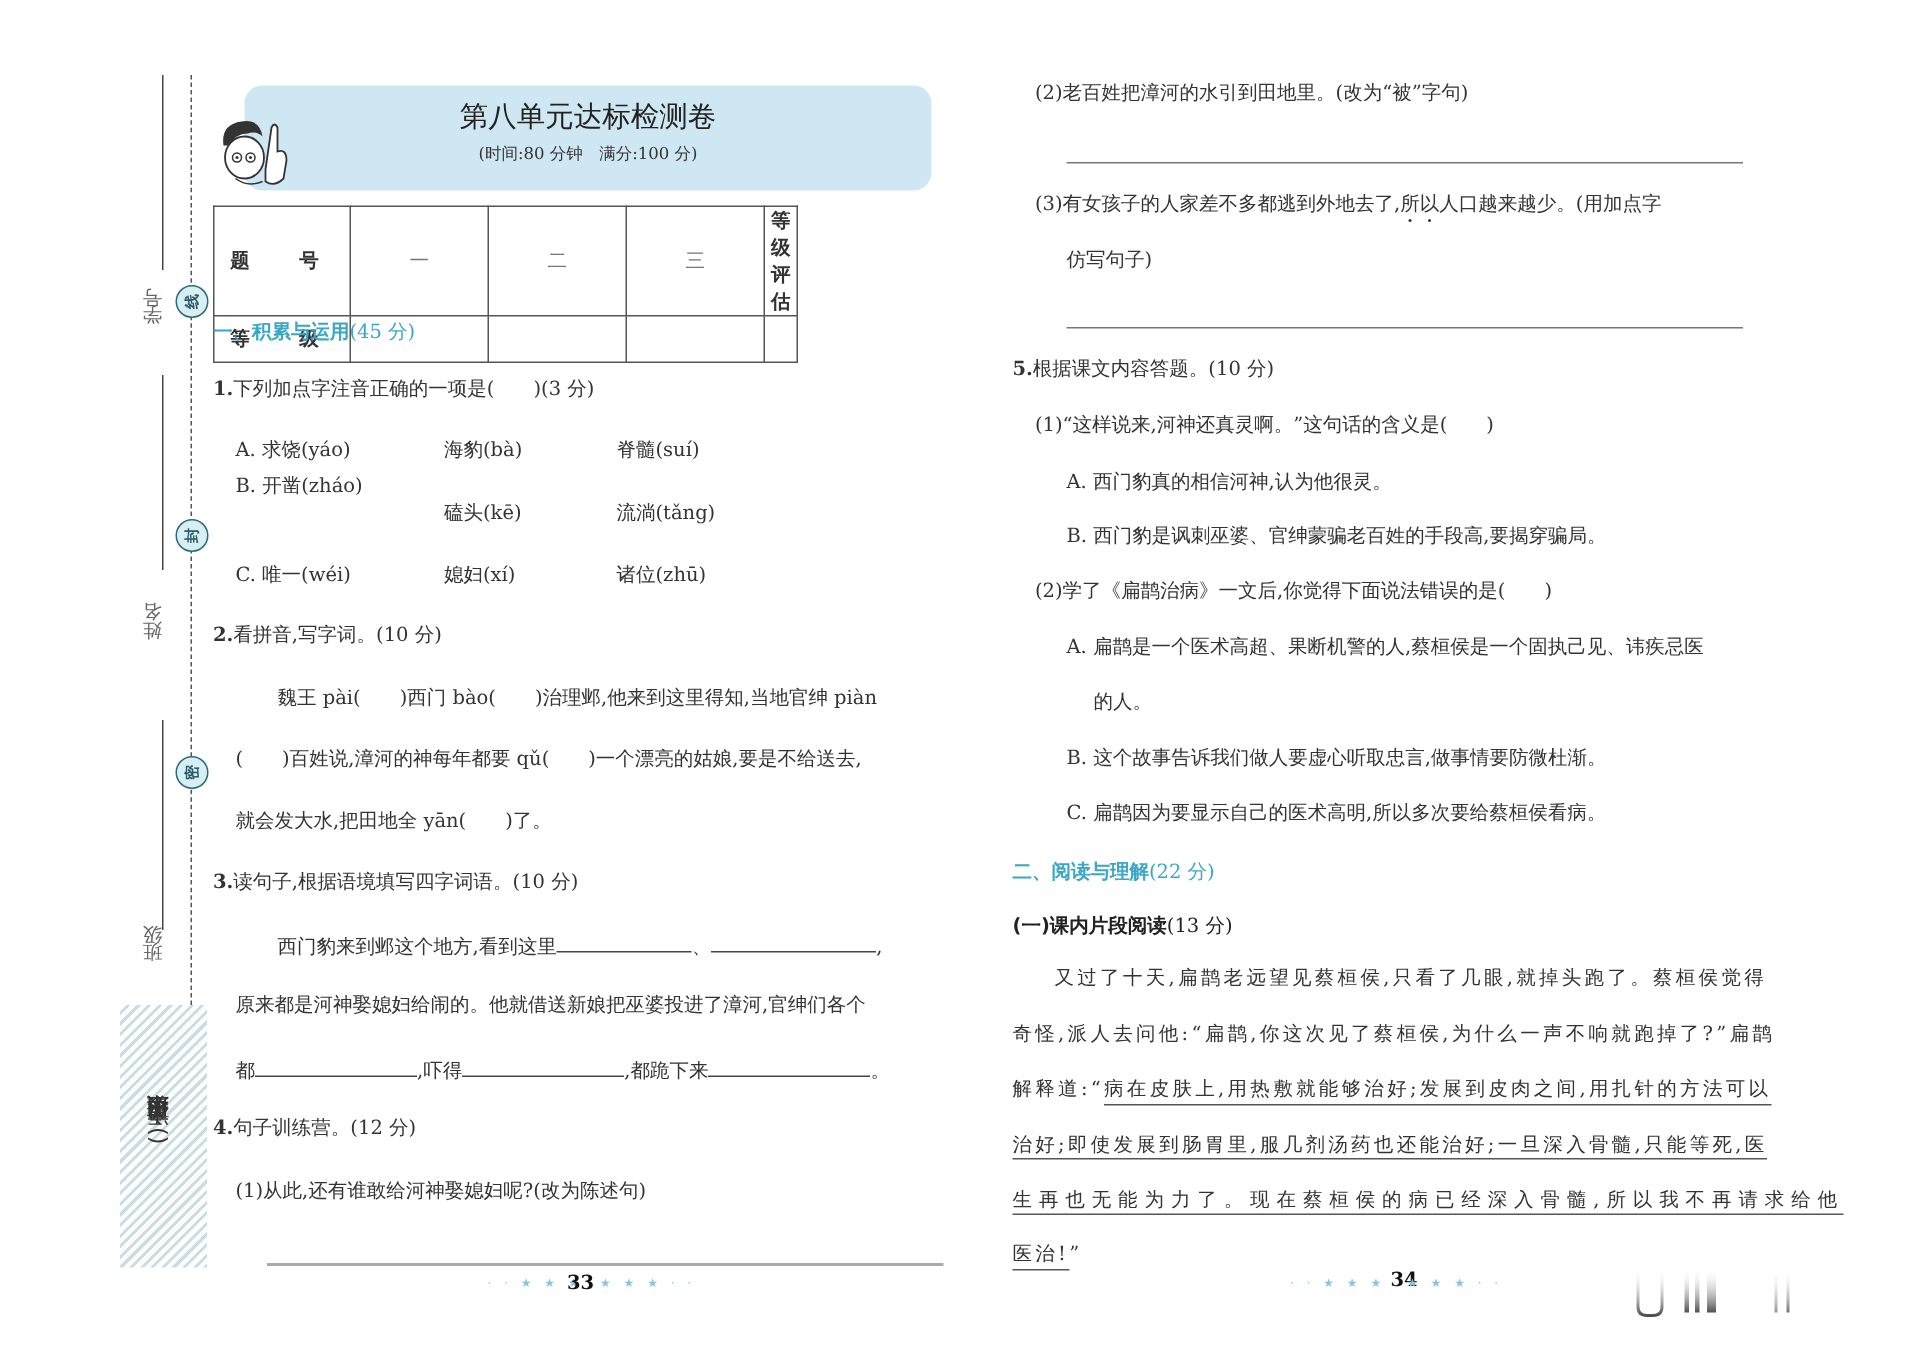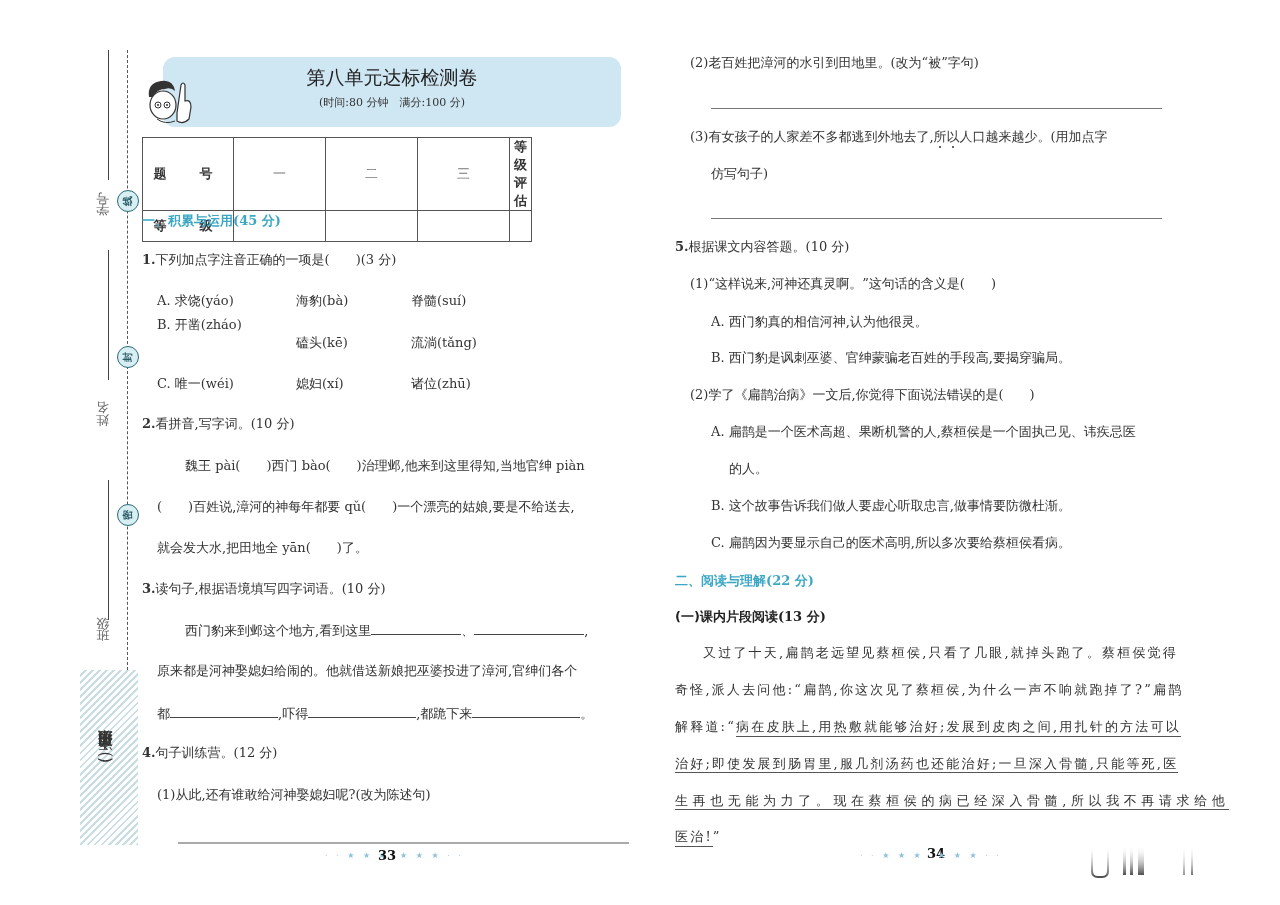--- a/index.html
+++ b/index.html
@@ -33,21 +33,21 @@
 
   
   table.grade { position: absolute; left: 142px; top: 137px; width: 390px; height: 62px; border-collapse: collapse; font-family: "DejaVu Sans", sans-serif; font-size: 13px; }
   table.grade td { border: 1px solid #555; text-align: center; color: #333; height: 31px; }
   table.grade td.hd { font-weight: bold; letter-spacing: 10px; }
   table.grade td.num { color: #777; }
   table.grade td.eval { font-weight: bold; }
 
   .t { position: absolute; font-size: 13px; color: #333; white-space: nowrap; line-height: 1; }
   .sec { position: absolute; font-family: "DejaVu Sans", sans-serif; font-size: 13px; font-weight: bold; color: #3ba7c4; white-space: nowrap; }
-  .sec .pts { font-weight: bold; font-family: "DejaVu Serif", serif; }
+  .sec .pts { font-weight: normal; font-family: "DejaVu Serif", serif; }
   .qn { font-weight: bold; }
   .blank { display: inline-block; border-bottom: 1px solid #444; height: 12px; vertical-align: baseline; }
   .ans-line { position: absolute; height: 1px; background: #777; }
   .dot { position: relative; }
   .dot::after { content: ""; position: absolute; left: 50%; bottom: -4px; width: 2px; height: 2px; background: #333; border-radius: 50%; transform: translateX(-50%); }
   .underline-pass { border-bottom: 1.5px solid #555; padding-bottom: 2px; }
   .kai { letter-spacing: 2.2px; }
 
   .footer-rule { position: absolute; height: 2px; background: #aaa; }
   .page-num { position: absolute; font-weight: bold; font-size: 13px; color: #111; }

